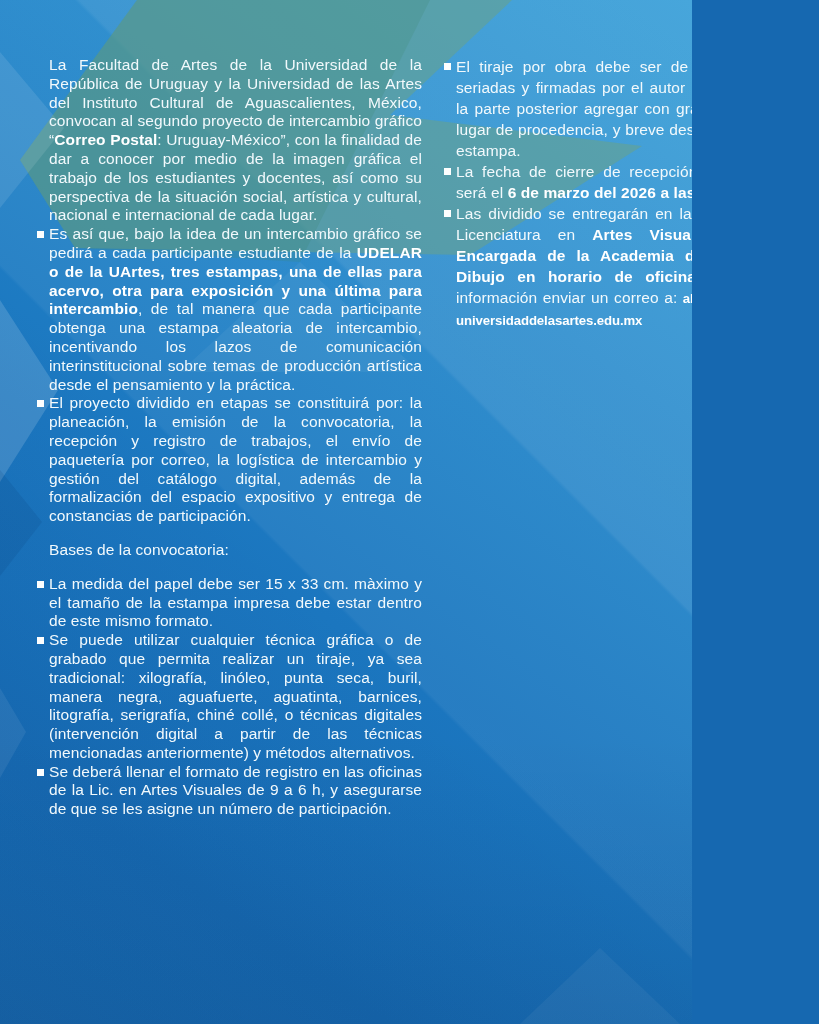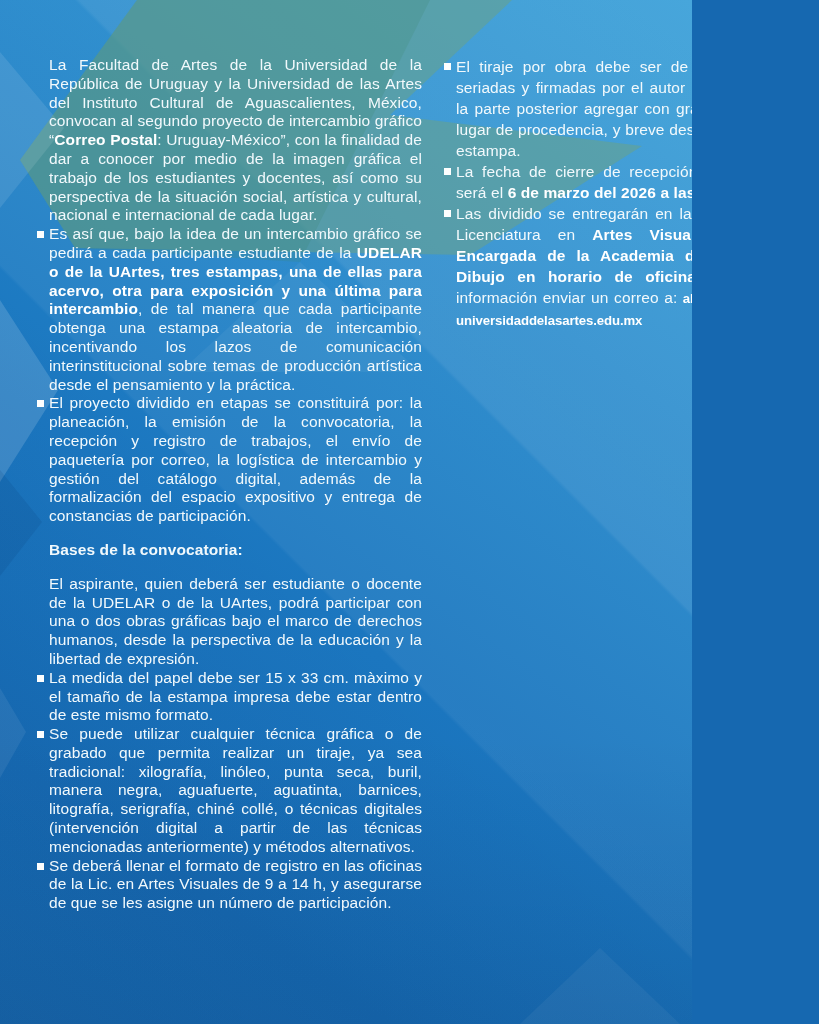--- a/index.html
+++ b/index.html
@@ -43,21 +43,21 @@
     font-size:15.5px;line-height:18.8px;text-align:justify;
     letter-spacing:0.1px;
   }
   .col-right p{line-height:21px;}
   .bullet{position:relative;}
   .bullet::before{
     content:"";position:absolute;left:0;top:6px;width:7px;height:7px;background:#fdfefe;
   }
   .col-right .bullet::before{top:7px;}
   b,.bold{font-weight:bold;color:#ffffff;}
-  .heading{font-weight:bold;margin-top:15px !important;margin-bottom:15px !important;text-align:right;}
+  .heading{font-weight:normal;margin-top:15px !important;margin-bottom:15px !important;text-align:right;}
   .spacer{height:22px;}
   .email{font-size:13.2px;letter-spacing:-0.1px;word-break:break-all;font-weight:bold;color:#ffffff;}
 </style>
 </head>
 <body>
 
 <div class="poster">
 
   <div class="shape stripes"></div>
   <div class="shape teal-big"></div>
@@ -73,27 +73,26 @@
 
   <div class="col col-left">
     <p><span>La Facultad de Artes de la Universidad de la República de Uruguay y la Universidad de las Artes del Instituto Cultural de Aguascalientes, México, convocan al segundo proyecto de intercambio gráfico “</span><b>Correo Postal</b><span>: Uruguay-México”, con la finalidad de dar a conocer por medio de la imagen gráfica el trabajo de los estudiantes y docentes, así como su perspectiva de la situación social, artística y cultural, nacional e internacional de cada lugar.</span></p>
 
     <p class="bullet"><span>Es así que, bajo la idea de un intercambio gráfico se pedirá a cada participante estudiante de la </span><b>UDELAR o de la UArtes, tres estampas, una de ellas para acervo, otra para exposición y una última para intercambio</b><span>, de tal manera que cada participante obtenga una estampa aleatoria de intercambio, incentivando los lazos de comunicación interinstitucional sobre temas de producción artística desde el pensamiento y la práctica.</span></p>
 
     <p class="bullet">El proyecto dividido en etapas se constituirá por: la planeación, la emisión de la convocatoria, la recepción y registro de trabajos, el envío de paquetería por correo, la logística de intercambio y gestión del catálogo digital, además de la formalización del espacio expositivo y entrega de constancias de participación.</p>
 
     <p class="heading">Bases de la convocatoria:</p>
 
-    <p>El aspirante, quien deberá ser estudiante o docente de la UDELAR o de la UArtes, podrá participar con una o dos obras gráficas bajo el marco de derechos humanos, desde la perspectiva de la educación y la libertad de expresión.</p>
 
     <p class="bullet">La medida del papel debe ser 15 x 33 cm. màximo y el tamaño de la estampa impresa debe estar dentro de este mismo formato.</p>
 
     <p class="bullet">Se puede utilizar cualquier técnica gráfica o de grabado que permita realizar un tiraje, ya sea tradicional: xilografía, linóleo, punta seca, buril, manera negra, aguafuerte, aguatinta, barnices, litografía, serigrafía, chiné collé, o técnicas digitales (intervención digital a partir de las técnicas mencionadas anteriormente) y métodos alternativos.</p>
 
-    <p class="bullet">Se deberá llenar el formato de registro en las oficinas de la Lic. en Artes Visuales de 9 a 14 h, y asegurarse de que se les asigne un número de participación.</p>
+    <p class="bullet">Se deberá llenar el formato de registro en las oficinas de la Lic. en Artes Visuales de 9 a 6 h, y asegurarse de que se les asigne un número de participación.</p>
   </div>
 
   <div class="col col-right">
     <p class="bullet">El tiraje por obra debe ser de 9 estampas, seriadas y firmadas por el autor al frente y en la parte posterior agregar con grafito, nombre, lugar de procedencia, y breve descripción de la estampa.</p>
 
     <p class="bullet"><span>La fecha de cierre de recepción de trabajos será el </span><b>6 de marzo del 2026 a las 06:00 h</b><span>.</span></p>
 
     <p class="bullet"><span>Las dividido se entregarán en la oficina de la Licenciatura en </span><b>Artes Visuales con la Encargada de la Academia de Gráfica y Dibujo en horario de oficina</b><span>. Para más información enviar un correo a: </span><span class="email">alondra.alonso@universidaddelasartes.edu.mx</span></p>
 
     <div class="spacer"></div>

